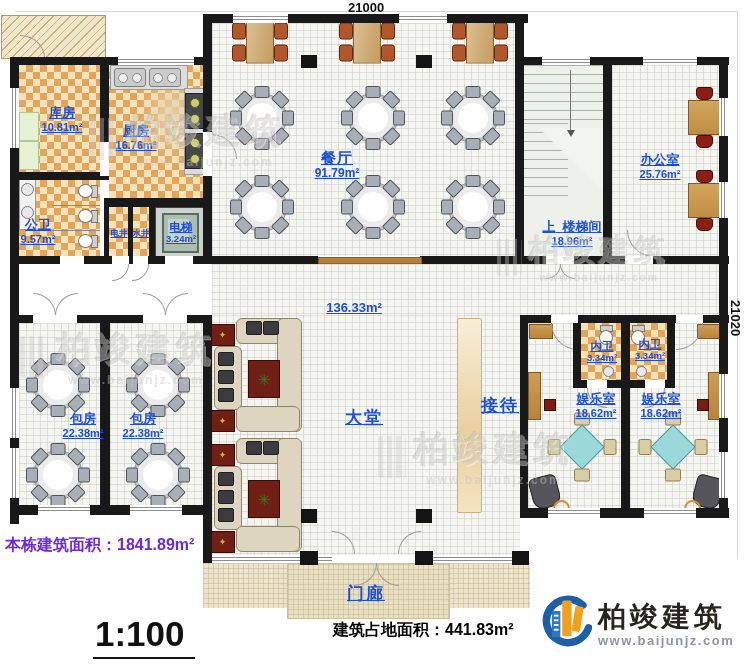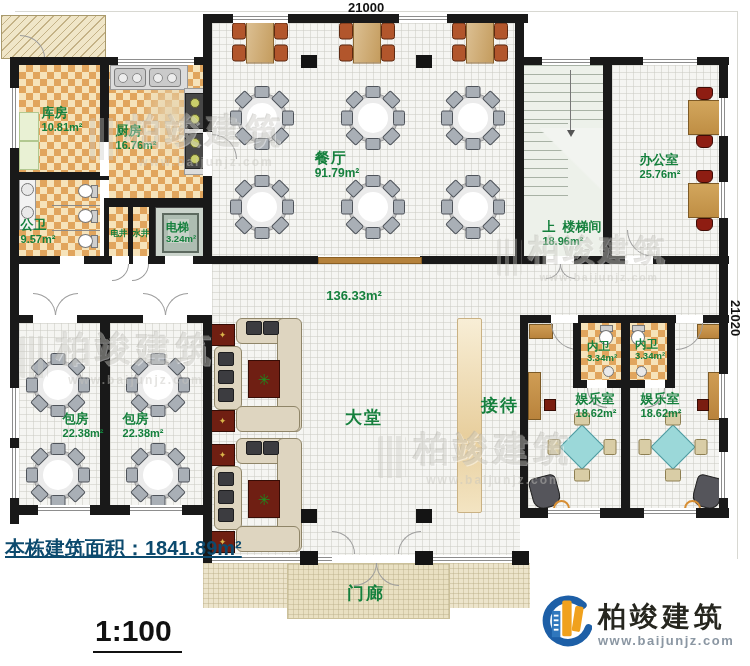--- a/index.html
+++ b/index.html
@@ -67,22 +67,22 @@
   .pillow{position:absolute;background:#3c3c40;border:1px solid #1e1e20;border-radius:2px;z-index:11;}
   .ctable{position:absolute;background:#6f1f13;border:1px solid #380d06;z-index:11;display:flex;align-items:center;justify-content:center;}
   .ctable i{font-style:normal;color:#1e8c1e;font-size:15px;line-height:1;}
   .sidetbl{position:absolute;background:#701f12;border:1px solid #350c05;z-index:10;display:flex;align-items:center;justify-content:center;}
   .sidetbl::after{content:"✦";color:#d9b54a;font-size:9px;line-height:1;}
   .lounge{position:absolute;width:26px;height:30px;background:#55555b;border:1px solid #222;border-radius:6px 6px 11px 11px;z-index:10;}
   .ring{position:absolute;width:13px;height:13px;border:2px solid #d78e33;border-radius:50%;z-index:10;}
   .rlamp{position:absolute;width:10px;height:10px;background:#7a1d10;border:1px solid #380c05;z-index:10;}
   .sline{position:absolute;background:#8a8a8a;z-index:10;}
   
-  .lbl{position:absolute;transform:translateX(-50%);color:#15803d;font-weight:bold;
-       white-space:nowrap;z-index:30;line-height:1.12;}
+  .lbl{position:absolute;transform:translateX(-50%);text-align:center;color:#1d4ed8;font-weight:bold;
+       white-space:nowrap;z-index:30;line-height:1.12;text-decoration:underline;}
   .lbl .nm{display:block;font-size:13px;}
   .lbl .ar{display:block;font-size:11px;}
   .lbl.lg .nm{font-size:17px;letter-spacing:2px;}
   .lbl.md .nm{font-size:15px;letter-spacing:1px;} .lbl.md .ar{font-size:12px;}
   .lbl.sm .nm{font-size:11.5px;} .lbl.sm .ar{font-size:9.5px;}
   .lbl.xs .nm{font-size:8.5px;letter-spacing:0;}
   .dim{position:absolute;font-size:13px;font-weight:bold;color:#111;z-index:40;}
   .dim.vert{writing-mode:vertical-rl;}
   
   .wm{position:absolute;z-index:34;display:flex;align-items:center;gap:8px;opacity:.45;pointer-events:none;}
@@ -94,26 +94,26 @@
   
   .stair-room{position:absolute;background:#edf1ea;z-index:2;}
   .treads{position:absolute;z-index:3;background-image:repeating-linear-gradient(to bottom,#a8b2a5 0 1px,transparent 1px 9px);}
   .stair-cut{position:absolute;z-index:4;background:linear-gradient(to top right,transparent 48%,#f2f4f0 50%);}
   .rail{position:absolute;background:#777;z-index:5;}
   .arrow-down{position:absolute;width:0;height:0;border-left:4px solid transparent;border-right:4px solid transparent;border-top:7px solid #555;z-index:5;}
   .elev{position:absolute;background:#cbd4cc;border:1px solid #444;z-index:5;}
   .elev-car{position:absolute;background:#aebdb2;border:2px solid #5d6a60;z-index:6;}
   .elev-panel{position:absolute;background:#c7d2c8;z-index:7;}
   
-  .ftext{position:absolute;z-index:40;color:#0c4a6e;font-weight:600;font-size:20px;line-height:1.7;text-decoration:underline;}
+  .ftext{position:absolute;z-index:40;color:#6d28d9;font-weight:600;font-size:16px;line-height:1.7;}
   .ftext .ln{display:block;}
   .title-wrap{position:absolute;z-index:40;display:flex;align-items:baseline;gap:14px;
        border-bottom:2.5px solid #111;padding:0 10px 3px 2px;}
   .title-main{font-size:33px;font-weight:bold;color:#111;letter-spacing:3px;}
-  .title-scale{font-size:30px;font-weight:600;color:#111;}
+  .title-scale{font-size:35px;font-weight:600;color:#111;}
   .mid-text{position:absolute;z-index:40;font-size:16px;font-weight:600;color:#000;line-height:1.45;}
   .logo{position:absolute;z-index:40;display:flex;align-items:center;gap:6px;}
   .logo-text .co{display:block;font-size:28px;font-weight:900;color:#26261f;letter-spacing:4px;line-height:1.1;}
   .logo-text .url{display:block;font-size:13px;font-weight:bold;color:#8b97a3;letter-spacing:1.5px;}
   .xline{position:absolute;background:#d8d8d2;z-index:0;}
 </style>
 </head>
 <body>
 
 <div id="canvas">
@@ -511,21 +511,21 @@
     <span class="ar">91.79m²</span>
   </div>
   <div class="lbl" style="left:572px;top:220px;">
     <span class="nm"><span>上</span>&nbsp;&nbsp;<span>楼梯间</span></span>
     <span class="ar">18.96m²</span>
   </div>
   <div class="lbl" style="left:660px;top:153px;">
     <span class="nm">办公室</span>
     <span class="ar">25.76m²</span>
   </div>
-  <div class="lbl md" style="left:354px;top:289px;">
+  <div class="lbl md" style="left:354px;top:301px;">
     <span class="ar" style="font-size:13px;">136.33m²</span>
   </div>
   <div class="lbl lg" style="left:364px;top:408px;">
     <span class="nm">大堂</span>
   </div>
   <div class="lbl lg" style="left:500px;top:396px;">
     <span class="nm">接待</span>
   </div>
   <div class="lbl" style="left:83px;top:412px;">
     <span class="nm">包房</span>
@@ -555,20 +555,21 @@
     <span class="nm">门廊</span>
   </div>
 
   <div class="ftext" style="left:5px;top:531px;">
     <span class="ln"><span>本栋建筑面积：</span><span>1841.89m²</span></span>
   </div>
   <div class="title-wrap" style="left:93px;top:614px;">
     <span class="title-scale">1:100</span>
   </div>
   <div class="mid-text" style="left:333px;top:618px;">
+    <span class="ln" style="display:block;"><span>建筑占地面积：</span><span>441.83m²</span></span>
   </div>
   <div class="logo" style="left:540px;top:594px;">
     <svg width="52" height="62" viewBox="0 0 54 66">
       <path d="M45 12 A23 23 0 1 0 51 36" fill="none" stroke="#1d5fa7" stroke-width="8" stroke-linecap="round"></path>
       <rect x="12" y="18" width="9" height="28" fill="#2f77bd"></rect>
       <rect x="14" y="22" width="5" height="2" fill="#fff"></rect>
         <rect x="14" y="27" width="5" height="2" fill="#fff"></rect>
       <rect x="14" y="32" width="5" height="2" fill="#fff"></rect>
         <rect x="14" y="37" width="5" height="2" fill="#fff"></rect>
       <rect x="23" y="7" width="10" height="38" rx="2" fill="#f0a11d"></rect>

